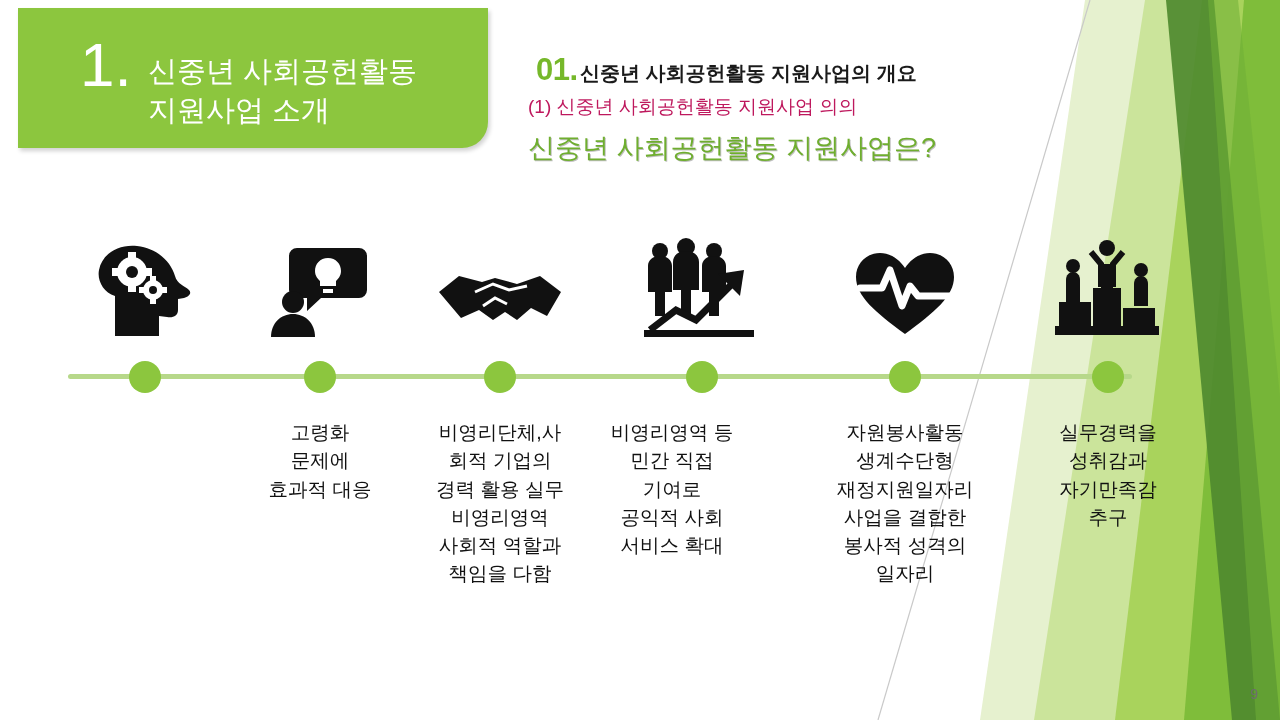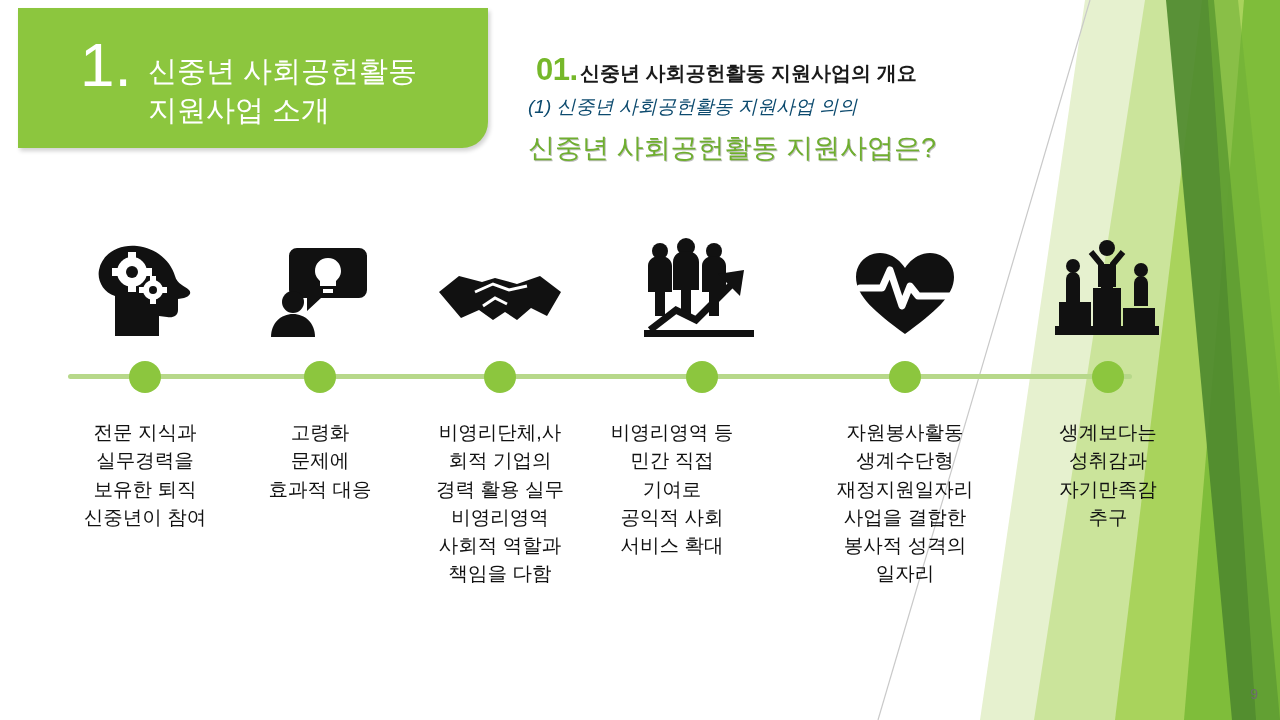--- a/index.html
+++ b/index.html
@@ -127,22 +127,21 @@
     top: 60px;
     font-size: 20px;
     font-weight: bold;
     color: #1a1a1a;
   }
   #sec-sub {
     position: absolute;
     left: 528px;
     top: 94px;
     font-size: 19px;
-    color: #0c4a6e;
-    font-style: italic;
+    color: #be185d;
   }
   #sec-question {
     position: absolute;
     left: 528px;
     top: 130px;
     width: 480px;
     text-align: left;
     font-size: 27px;
     font-weight: normal;
     color: #6fae2f;
@@ -242,24 +241,20 @@
       <circle cx="68" cy="52" r="4" fill="#111"></circle>
       <g fill="#fff">
         <rect x="65" y="38" width="6" height="6"></rect>
           <rect x="65" y="60" width="6" height="6"></rect>
         <rect x="54" y="49" width="6" height="6"></rect>
           <rect x="76" y="49" width="6" height="6"></rect>
       </g>
     </svg>
   </div>
   <div class="node" style="left:145px"></div>
-  <div class="caption" style="left:145px">전문 지식과
-실무경력을
-보유한 퇴직
-신중년이 참여</div>
 
   <div class="icon-wrap" style="left:320px">
     <svg width="110" height="100" viewBox="0 0 110 100">
       <path d="M32 10 h62 a8 8 0 0 1 8 8 v34 a8 8 0 0 1 -8 8 h-38 l-14 13 v-13 h-10 a8 8 0 0 1 -8 -8 v-34 a8 8 0 0 1 8 -8 z" fill="#111"></path>
       <path d="M63 20 c-8 0 -13 6 -13 13 c0 5 3 8 5 10 v5 h16 v-5 c2 -2 5 -5 5 -10 c0 -7 -5 -13 -13 -13 z" fill="#fff"></path>
       <rect x="58" y="51" width="10" height="4" fill="#fff"></rect>
       <circle cx="28" cy="64" r="11" fill="#111"></circle>
       <path d="M6 99 c0 -14 10 -23 22 -23 c12 0 22 9 22 23 z" fill="#111"></path>
     </svg>
   </div>
@@ -330,19 +325,19 @@
         <circle cx="88" cy="32" r="7"></circle>
         <path d="M81 68 v-22 c0 -5 3 -8 7 -8 c4 0 7 3 7 8 v22 z"></path>
         <rect x="40" y="50" width="28" height="38"></rect>
         <rect x="6" y="64" width="32" height="24"></rect>
         <rect x="70" y="70" width="32" height="18"></rect>
         <rect x="2" y="88" width="104" height="9"></rect>
       </g>
     </svg>
   </div>
   <div class="node" style="left:1108px"></div>
-  <div class="caption" style="left:1108px">생계보다는
+  <div class="caption" style="left:1108px">실무경력을
 성취감과
 자기만족감
 추구</div>
 
   <div id="page-num">9</div>
 </div>
 
 </body></html>

